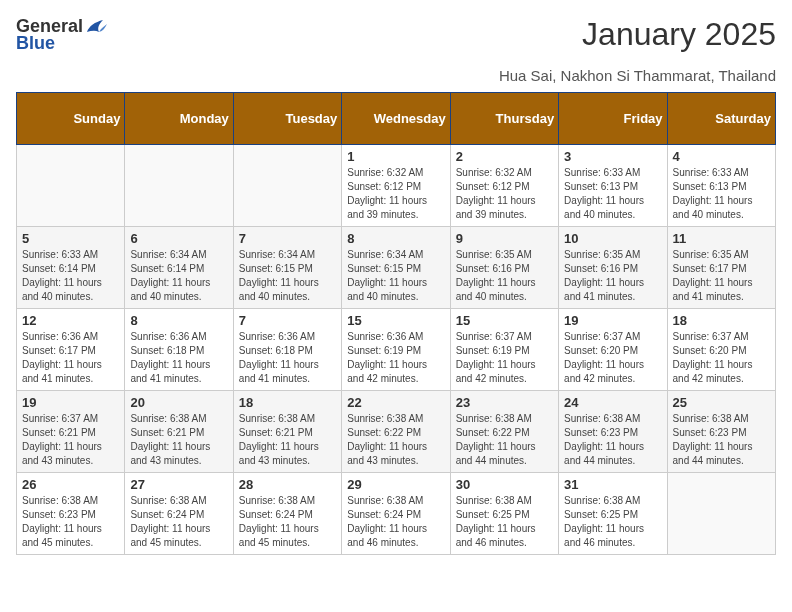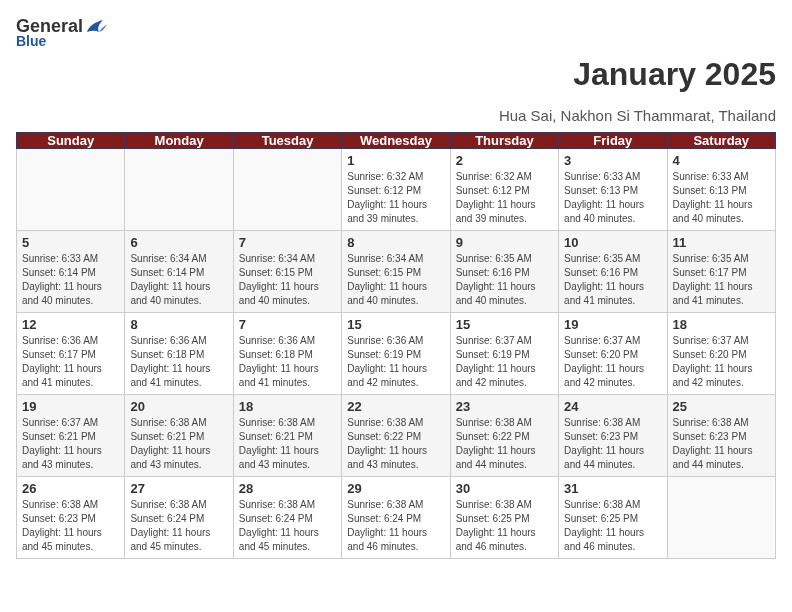--- a/index.html
+++ b/index.html
@@ -14,40 +14,39 @@
       display: flex;
       align-items: flex-start;
       justify-content: space-between;
       margin-bottom: 8px;
     }
     .title-block {
       text-align: right;
     }
     .month-title {
       font-size: 32px;
-      font-weight: bold;
+      font-weight: normal;
       color: #333;
-      margin-top: 40px;
     }
     .location-title {
       font-size: 15px;
       color: #555;
       margin-top: 14px;
     }
     .calendar {
       width: 100%;
       border-collapse: collapse;
       border: 1px solid #ccc;
     }
     .calendar th {
-      background-color: #7f1d1d;
+      background-color: #a16207;
       color: #fff;
       font-size: 13px;
-      padding: 0 4px;
-      text-align: center;
+      padding: 18px 4px;
+      text-align: right;
       border: 1px solid #1a4080;
     }
     .calendar td {
       vertical-align: top;
       border: 1px solid #ccc;
       padding: 4px 5px;
       width: calc(100% / 7);
       min-height: 80px;
       font-size: 10.5px;
       color: #333;
@@ -91,21 +90,21 @@
 
 <div class="header">
   <div class="logo-wrapper">
     <div class="logo-row">
       <span style="font-size:18px;font-weight:bold;color:#333;">General</span>
       <svg class="bird-svg" width="22" height="18" viewBox="0 0 22 18">
         <path d="M2 14 C4 8, 10 4, 18 2 C14 6, 12 10, 14 14 C10 12, 6 13, 2 14Z" fill="#2255a4"></path>
         <path d="M14 14 C16 10, 20 8, 22 6 C20 10, 18 13, 14 14Z" fill="#5588cc"></path>
       </svg>
     </div>
-    <span style="font-size:14px;font-weight:bold;color:#2255a4;margin-top:-4px;">Blue</span>
+    <span style="font-size:18px;font-weight:bold;color:#2255a4;margin-top:-4px;">Blue</span>
   </div>
   <div class="title-block">
     <div class="month-title">January 2025</div>
     <div class="location-title">Hua Sai, Nakhon Si Thammarat, Thailand</div>
   </div>
 </div>
 
 <table class="calendar">
   <thead>
     <tr>

